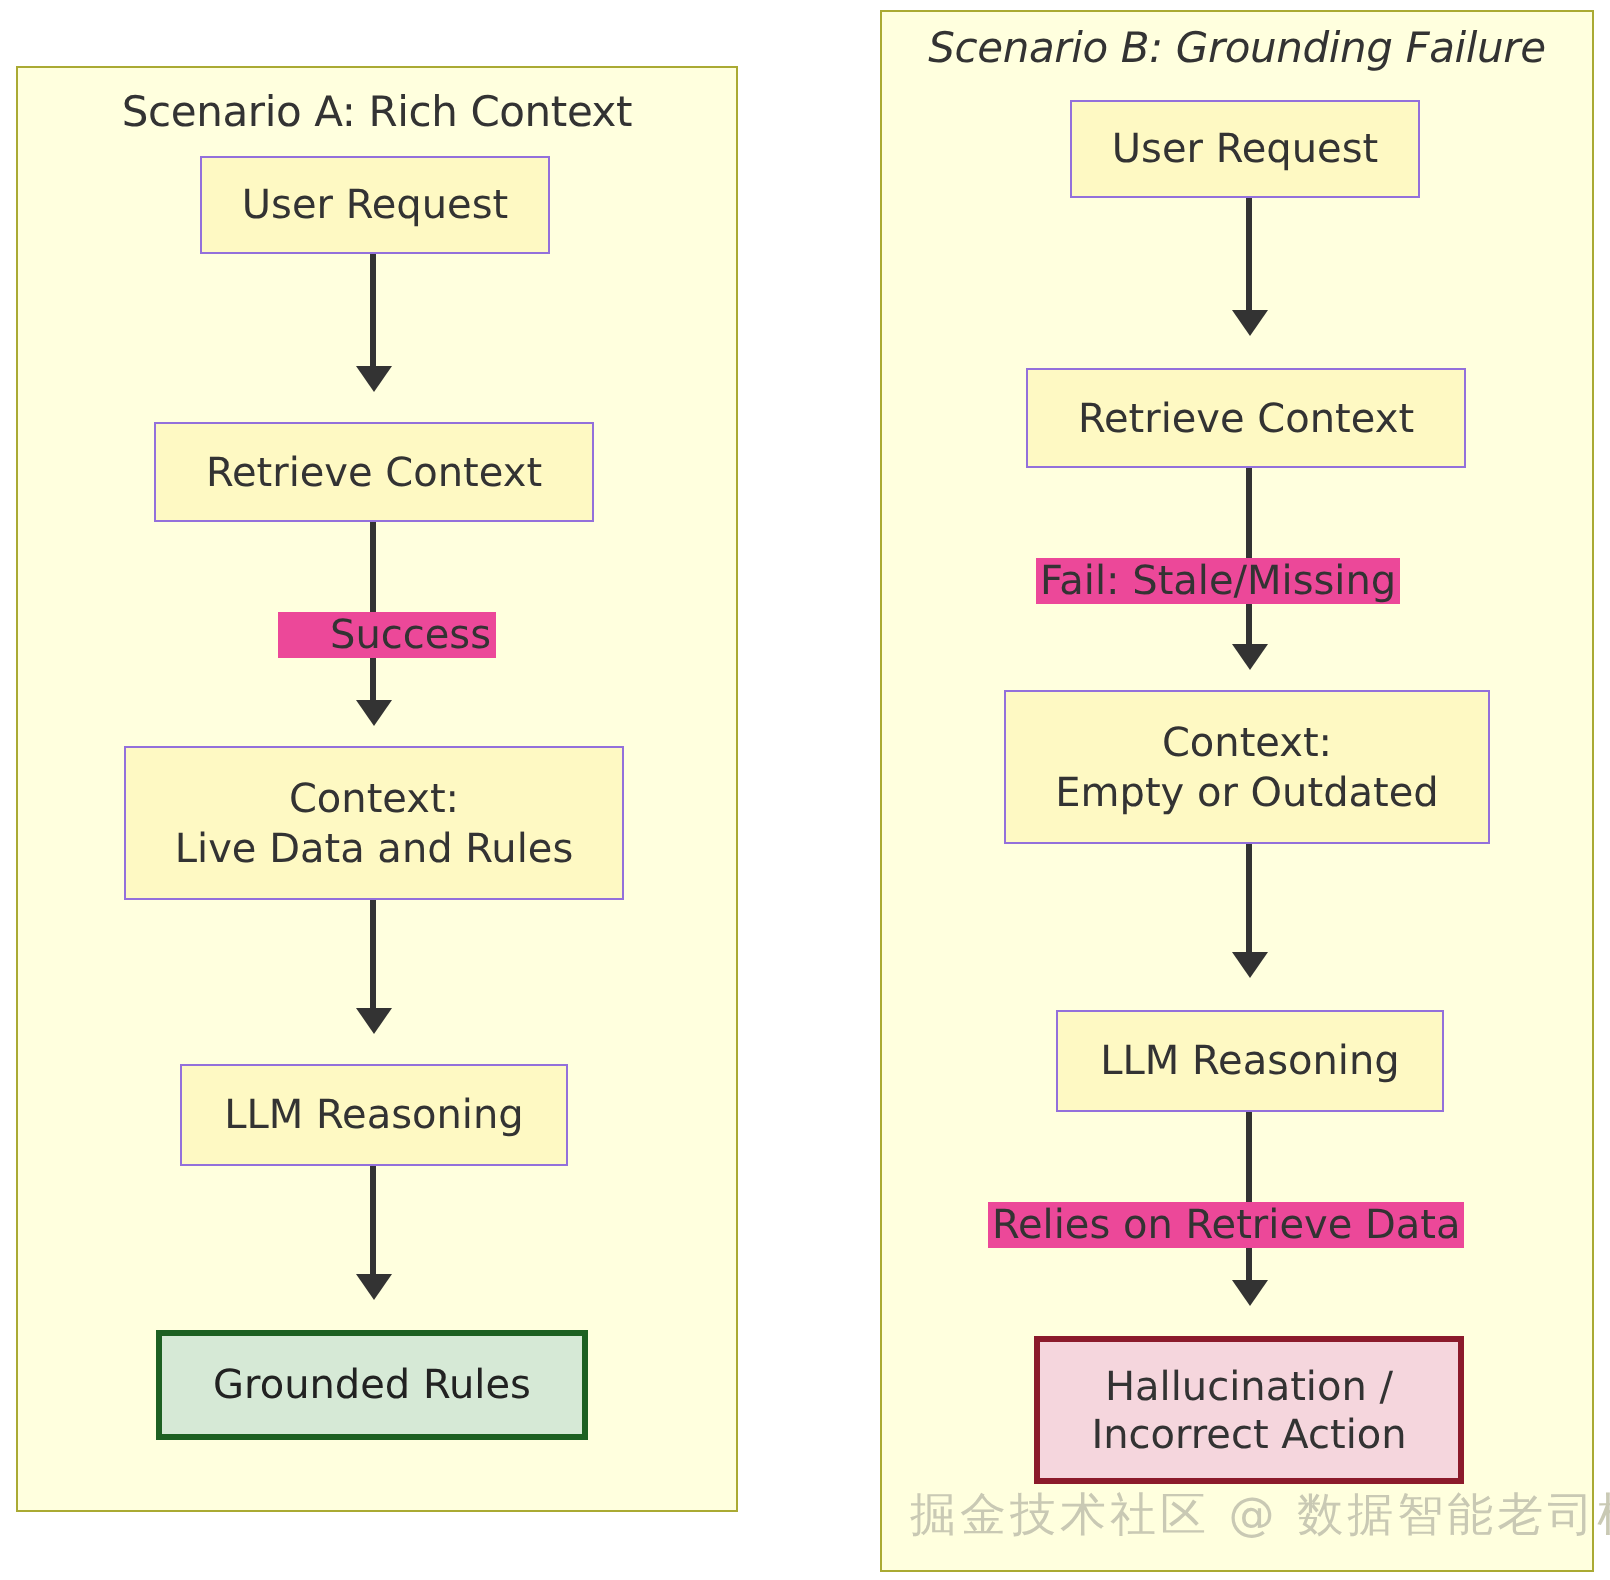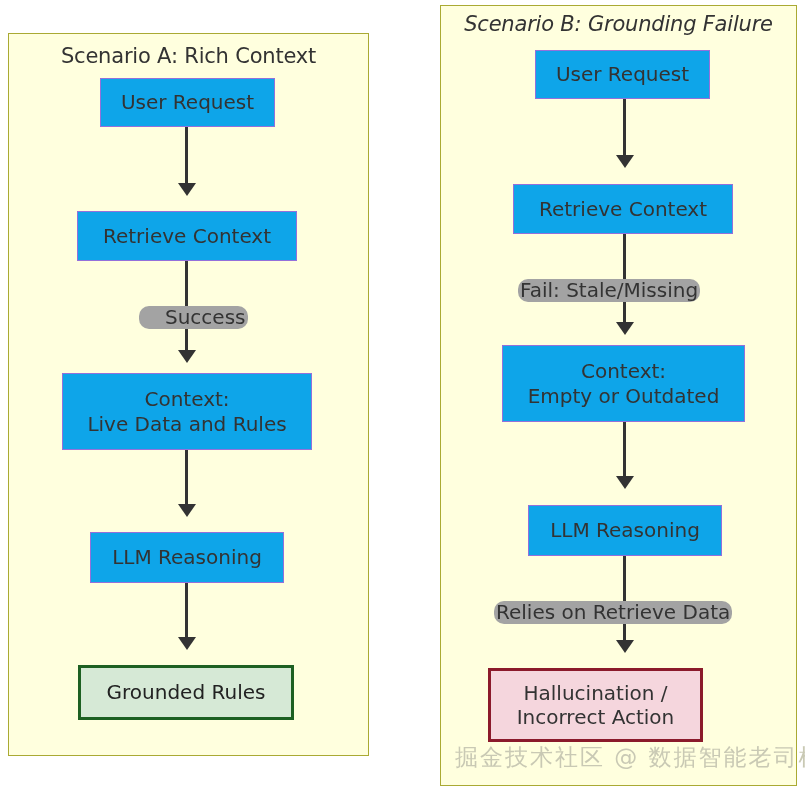--- a/index.html
+++ b/index.html
@@ -63,21 +63,21 @@
     display: flex;
     align-items: center;
     justify-content: center;
     text-align: center;
     font-size: 20px;
     line-height: 1.22;
     color: #333333;
     white-space: pre-line;
   }
   .node.process {
-    background: #0ea5e9;
+    background: #fef9c3;
     border: 1.5px solid #9370db;
   }
   .node.good {
     background: #d6e9d6;
     border: 3px solid #1d6022;
     color: #222222;
   }
   .node.bad {
     background: #f5d6dd;
     border: 3px solid #8b1a2b;
@@ -97,25 +97,24 @@
     border-left: 9px solid transparent;
     border-right: 9px solid transparent;
     border-top: 13px solid #333333;
   }
 
   
   .edge-label {
     position: absolute;
     font-size: 20px;
     color: #333333;
-    background: #a3a3a3;
+    background: #ec4899;
     padding: 0 2px;
     white-space: nowrap;
     line-height: 1.15;
-    border-radius: 10px;
   }
 
   
   #watermark {
     position: absolute;
     left: 455px;
     top: 742px;
     font-size: 23px;
     color: #c9c9b4;
     letter-spacing: 2px;
@@ -162,21 +161,21 @@
 
   <div class="node process" style="left:535px; top:50px; width:175px; height:49px;">User Request</div>
 
   <div class="node process" style="left:513px; top:184px; width:220px; height:50px;">Retrieve Context</div>
 
   <div class="node process" style="left:502px; top:345px; width:243px; height:77px;">Context:
 Empty or Outdated</div>
 
   <div class="node process" style="left:528px; top:505px; width:194px; height:51px;">LLM Reasoning</div>
 
-  <div class="node bad" style="left:488px; top:668px; width:215px; height:74px;">Hallucination /
+  <div class="node bad" style="left:517px; top:668px; width:215px; height:74px;">Hallucination /
 Incorrect Action</div>
 
   <div class="edge" style="left:623px; top:99px; height:58px;"></div>
   <div class="arrowhead" style="left:616px; top:155px;"></div>
 
   <div class="edge" style="left:623px; top:234px; height:91px;"></div>
   <div class="arrowhead" style="left:616px; top:322px;"></div>
   <div class="edge-label" style="left:518px; top:279px;">Fail: Stale/Missing</div>
 
   <div class="edge" style="left:623px; top:422px; height:56px;"></div>

